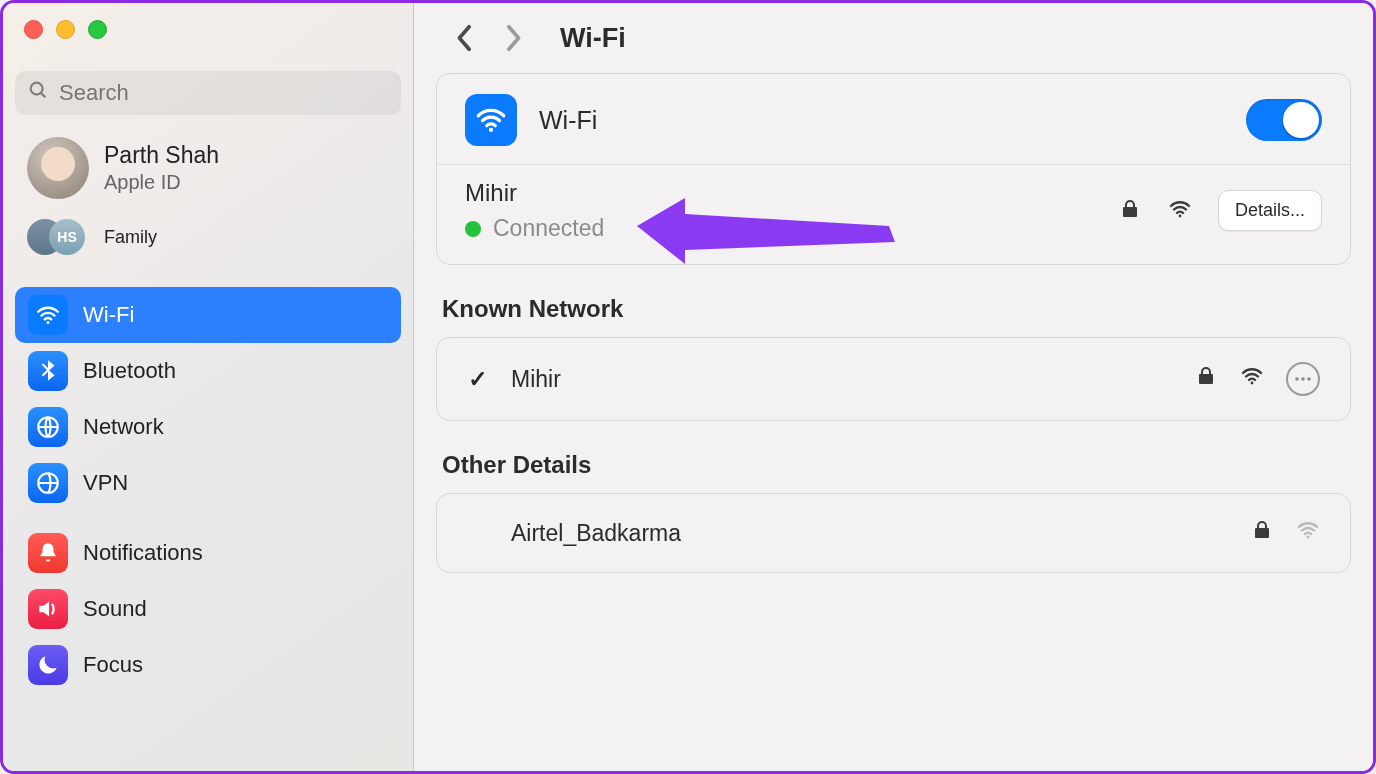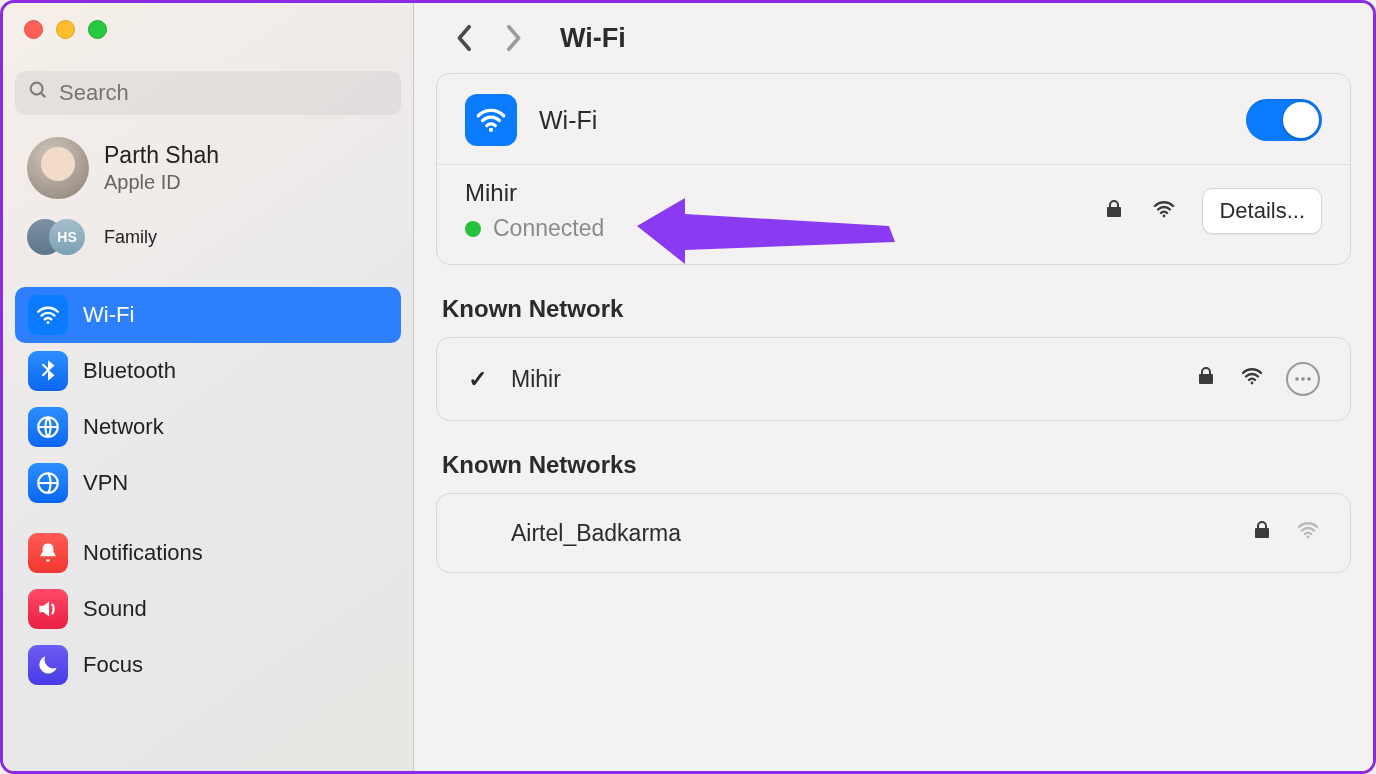--- a/index.html
+++ b/index.html
@@ -82,21 +82,21 @@
   .switch { margin-left:auto; width:76px; height:42px; background:#0a7bff; border-radius:21px; position:relative; cursor:pointer; box-shadow: inset 0 1px 2px rgba(0,0,0,0.15); }
   .switch .knob { position:absolute; right:3px; top:3px; width:36px; height:36px; background:#fff; border-radius:50%; box-shadow:0 1px 3px rgba(0,0,0,0.35); }
 
   .current { display:flex; align-items:center; padding: 14px 28px 22px; position: relative; }
   .cur-left .nw { font-size:24px; color:#2b2b2b; }
   .status-row { display:flex; align-items:center; gap:12px; margin-top:8px; }
   .dot-g { width:16px; height:16px; background:#25c23d; border-radius:50%; }
   .status-txt { font-size:23px; color:#8b8b8b; }
   .cur-right { margin-left:auto; display:flex; align-items:center; gap:26px; }
   .mini-ico svg { width:24px; height:24px; color:#3b3b3b; }
-  .details-btn { background:#fff; border:1px solid #d4d3d5; border-radius:10px; padding:9px 16px; font-size:22px; color:#2b2b2b; box-shadow:0 1px 1px rgba(0,0,0,0.06); cursor:pointer; }
+  .details-btn { background:#fff; border:1px solid #d4d3d5; border-radius:10px; padding:9px 16px; font-size:18px; color:#2b2b2b; box-shadow:0 1px 1px rgba(0,0,0,0.06); cursor:pointer; }
 
   .net-row { display:flex; align-items:center; padding: 24px 30px; font-size:23px; color:#2b2b2b; gap:22px; }
   .net-row + .net-row { border-top:1px solid #ef4444; }
   .check { width:22px; text-align:center; font-weight:700; }
   .spacer { flex:1; }
   .mini-ico.dim svg { color:#b9b9b9; }
   .more-circle { width:34px; height:34px; border:2px solid #9a9a9a; border-radius:50%; display:flex;align-items:center;justify-content:center; color:#8b8b8b; cursor:pointer; }
   .more-circle svg { width:18px; height:6px; }
 
   
@@ -303,21 +303,21 @@
         <span class="more-circle">
           <svg viewBox="0 0 18 6" fill="currentColor">
               <circle cx="3" cy="3" r="1.8"></circle>
               <circle cx="9" cy="3" r="1.8"></circle>
               <circle cx="15" cy="3" r="1.8"></circle>
             </svg>
         </span>
       </div>
     </div>
 
-    <div class="sec-title">Known Networks</div>
+    <div class="sec-title">Other Details</div>
     <div class="card">
       <div class="net-row">
         <span class="check"></span>
         <span>Airtel_Badkarma</span>
         <span class="spacer"></span>
         <span class="mini-ico">
           <svg viewBox="0 0 24 24" fill="currentColor">
               <path d="M7 10V8a5 5 0 0 1 10 0v2h1a1 1 0 0 1 1 1v8a1 1 0 0 1-1 1H6a1 1 0 0 1-1-1v-8a1 1 0 0 1 1-1h1zm2 0h6V8a3 3 0 0 0-6 0v2z"></path>
             </svg>
         </span>

